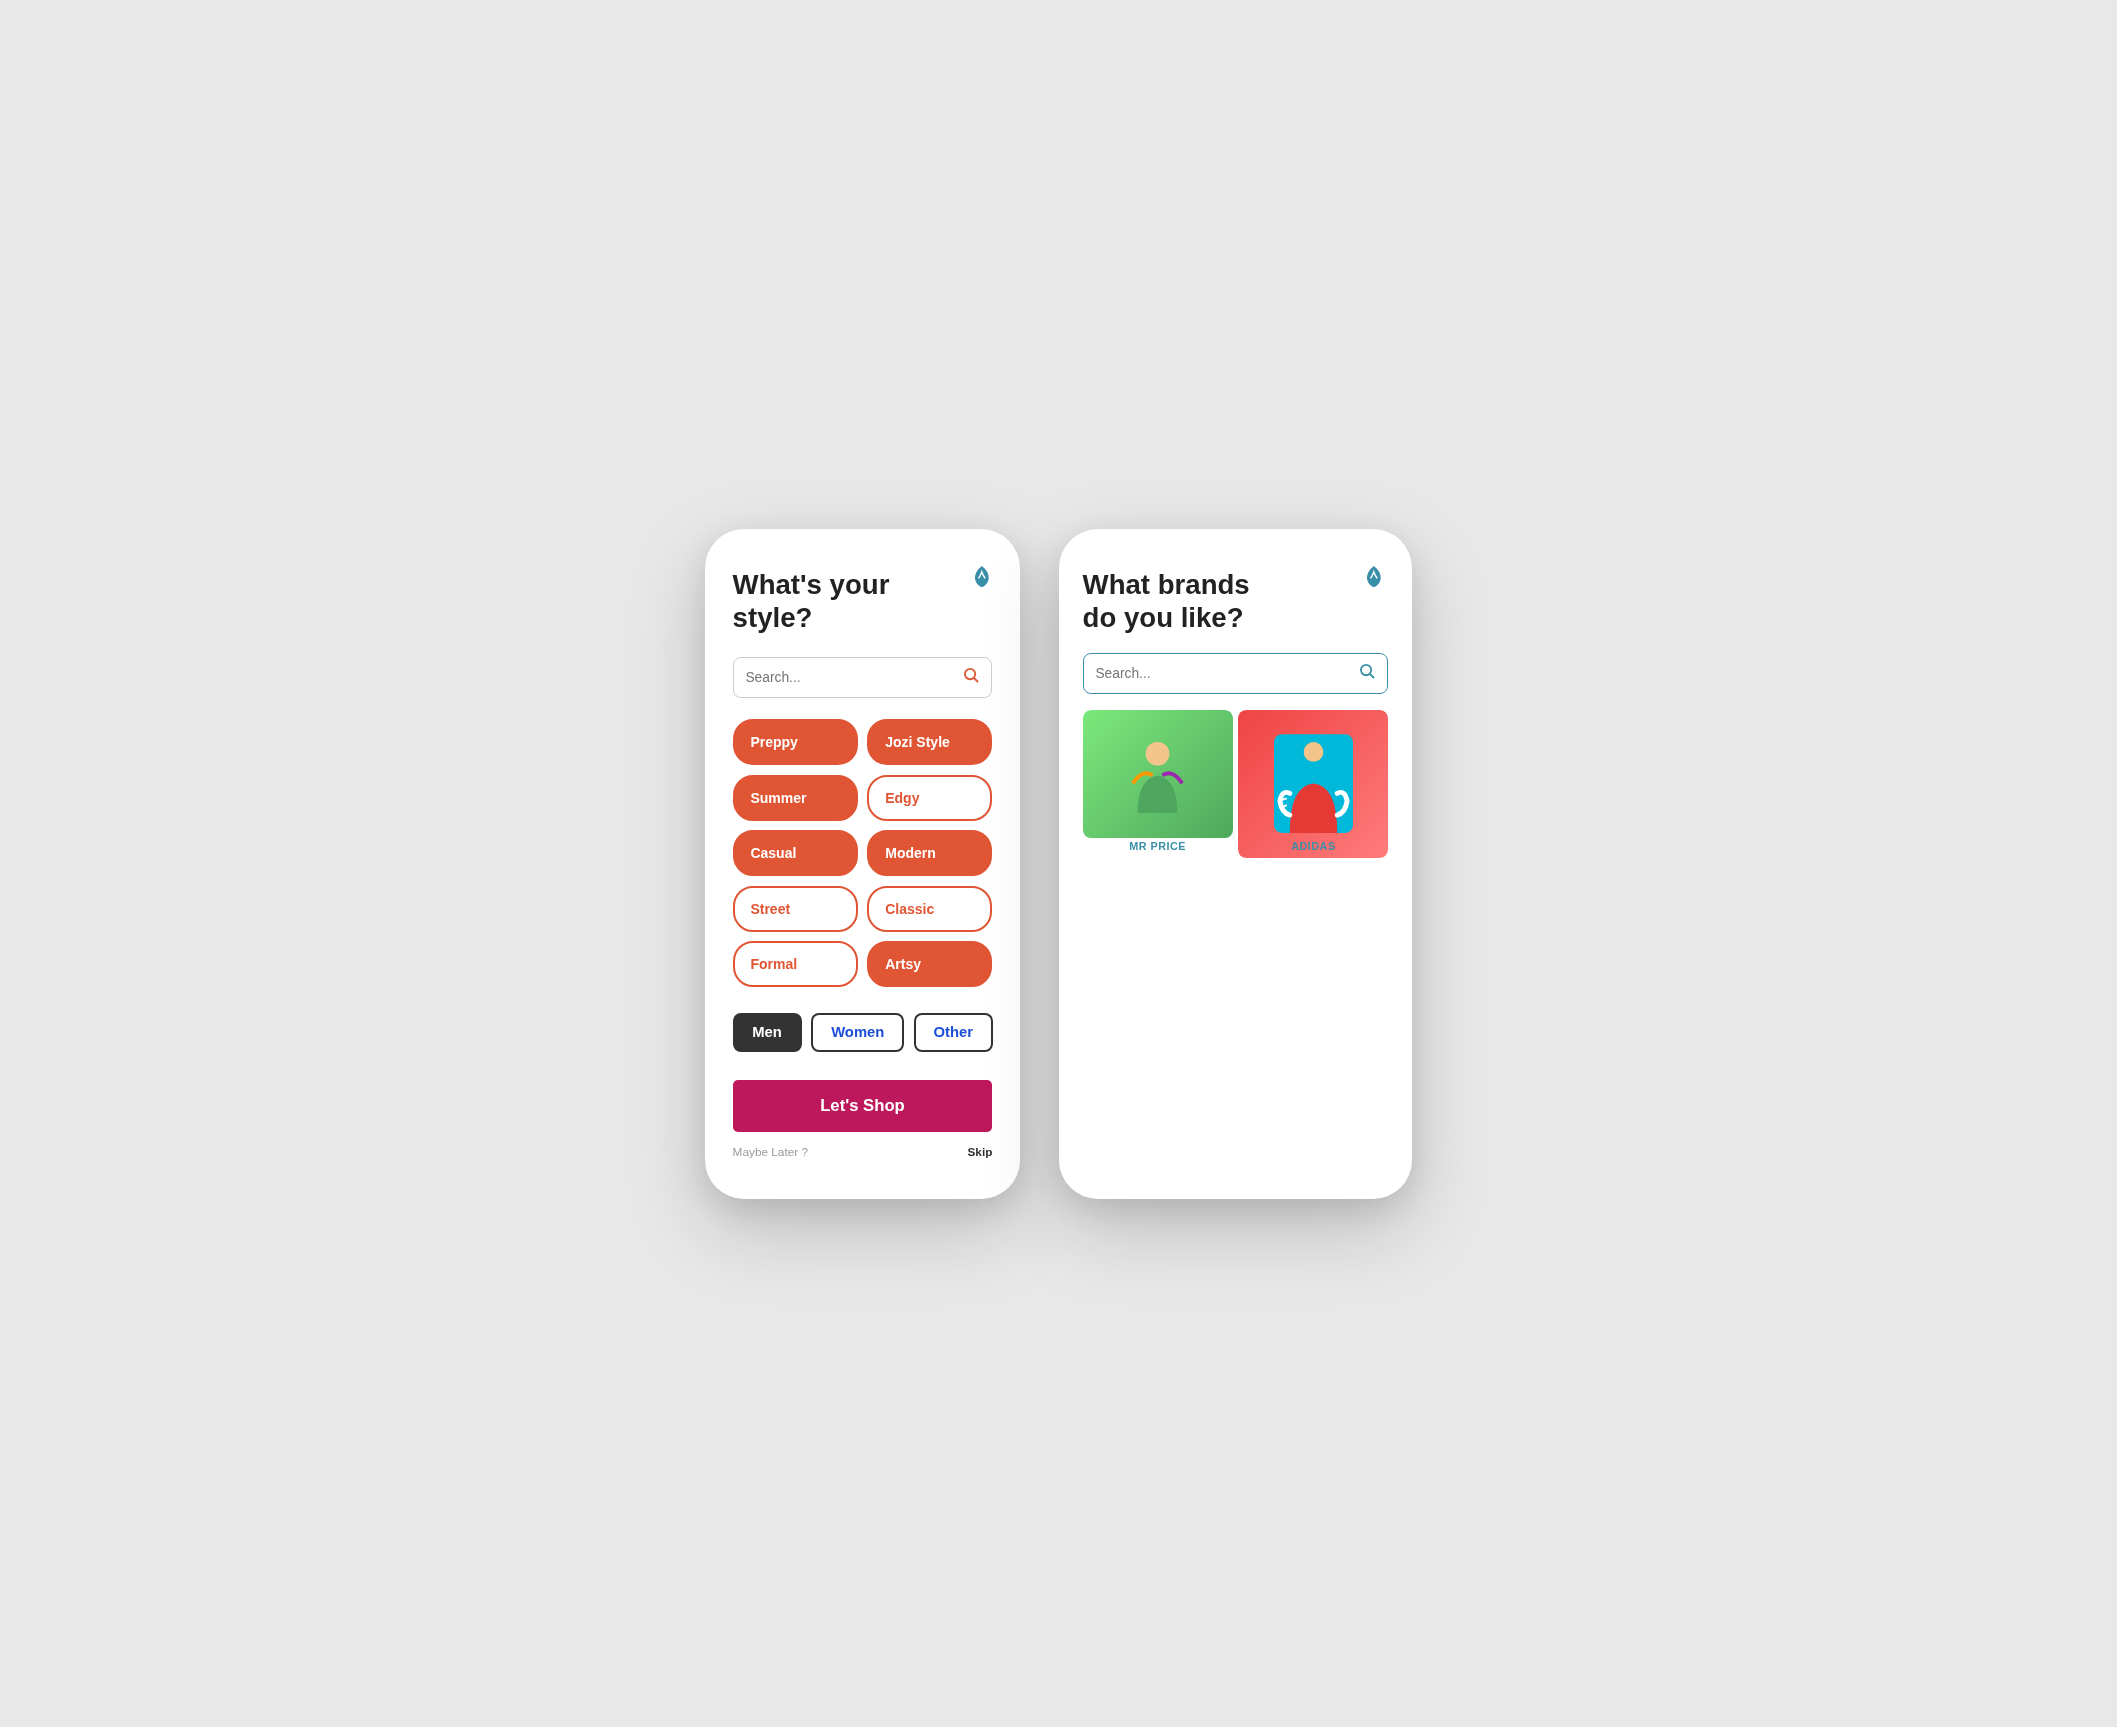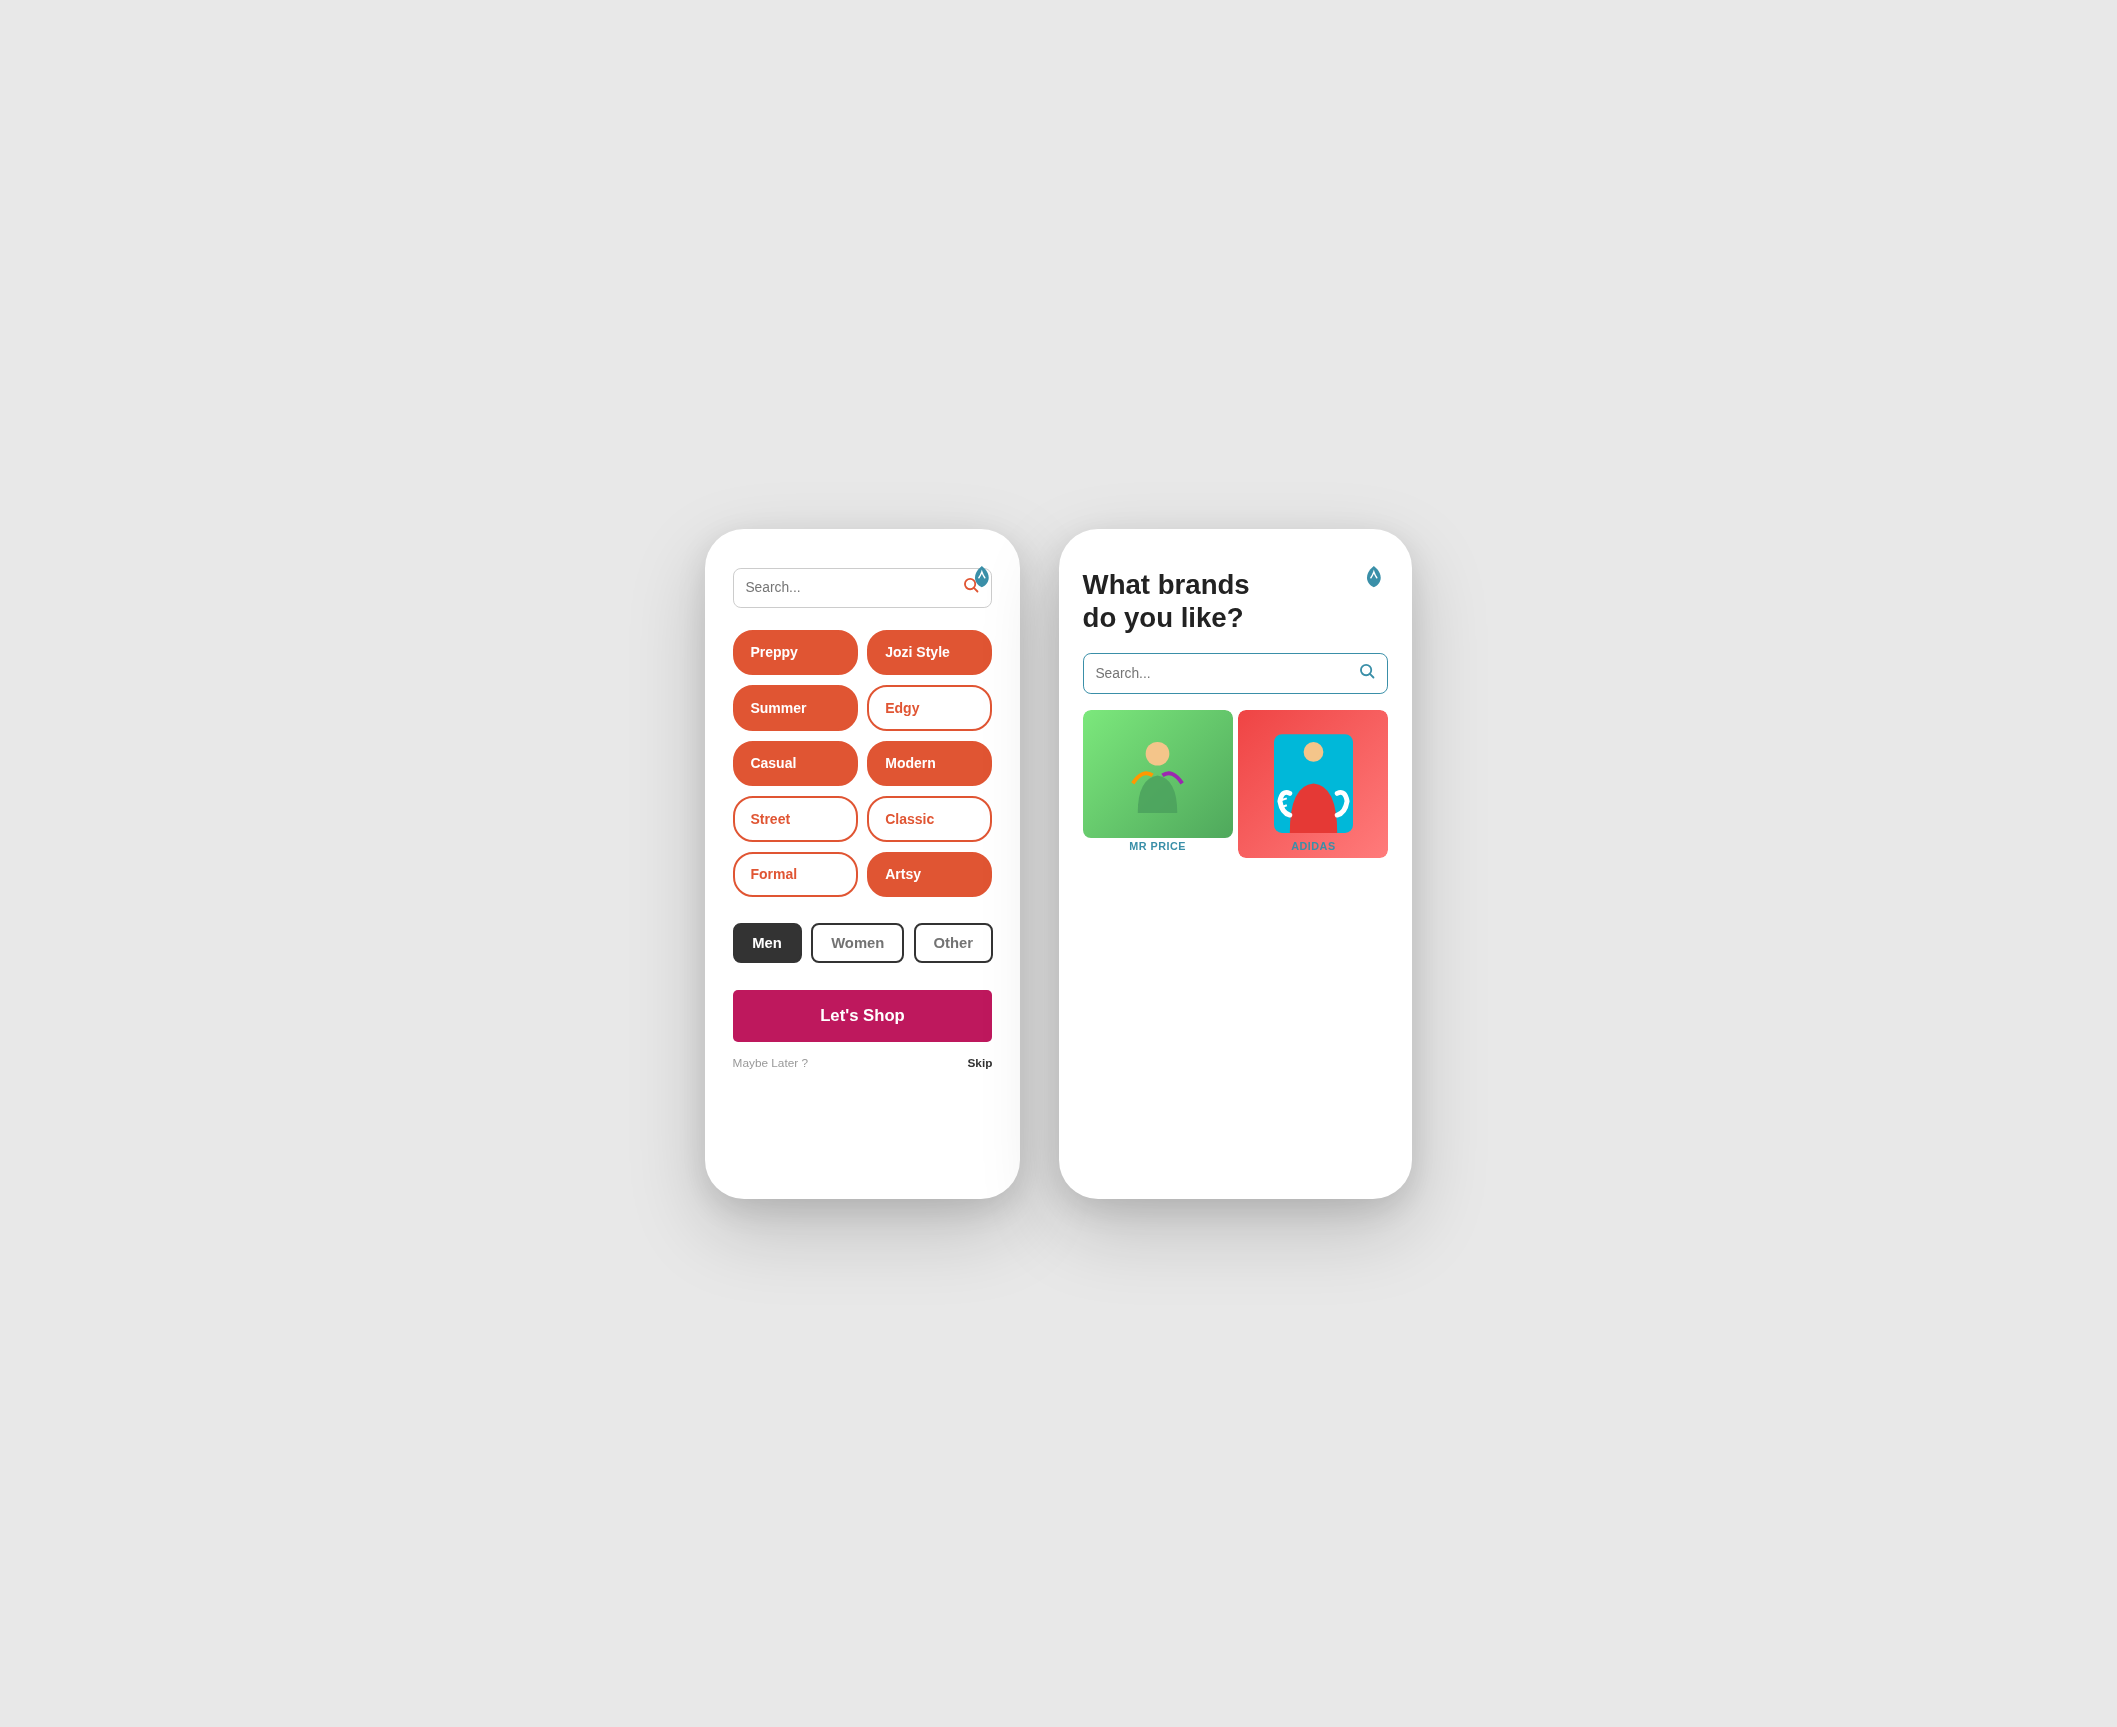--- a/index.html
+++ b/index.html
@@ -103,21 +103,21 @@
       margin-bottom: 27.6px;
     }
     .gender-btn {
       border-radius: 7.9px;
       padding: 9.9px 17.7px;
       font-size: 14.8px;
       font-weight: 600;
       cursor: pointer;
       border: 2px solid #333;
       background: transparent;
-      color: #737373;
+      color: #1d4ed8;
     }
     .gender-btn.active {
       background: #333;
       color: #fff;
     }
     .lets-shop-btn {
       width: 100%;
       background: #be185d;
       color: #fff;
       border: none;
@@ -239,20 +239,24 @@
 
   <div class="phone phone-1">
 
     <div class="logo-icon">
       <svg width="21.7" height="25.6" viewBox="0 0 22 26" fill="none">
         <path d="M11 2C11 2 4 7 4 14C4 18.4 7.1 22.1 11 23.5C14.9 22.1 18 18.4 18 14C18 7 11 2 11 2Z" fill="#3a8fa8"></path>
         <path d="M8 14C8 14 10 11 11 8C12 11 14 14 14 14" stroke="white" stroke-width="1.5" fill="none" stroke-linecap="round"></path>
       </svg>
     </div>
 
+    <h1 class="page-title">
+      <span>What's your</span><br>
+      <span>style?</span>
+    </h1>
 
     <div class="search-bar">
       <input type="text" placeholder="Search..." style="">
       <span class="search-icon-svg">
         <svg width="17.7" height="17.7" viewBox="0 0 24 24" fill="none" stroke="#e05533" stroke-width="2.5" stroke-linecap="round">
           <circle cx="11" cy="11" r="7"></circle>
             <line x1="16.5" y1="16.5" x2="21" y2="21"></line>
         </svg>
       </span>
     </div>

